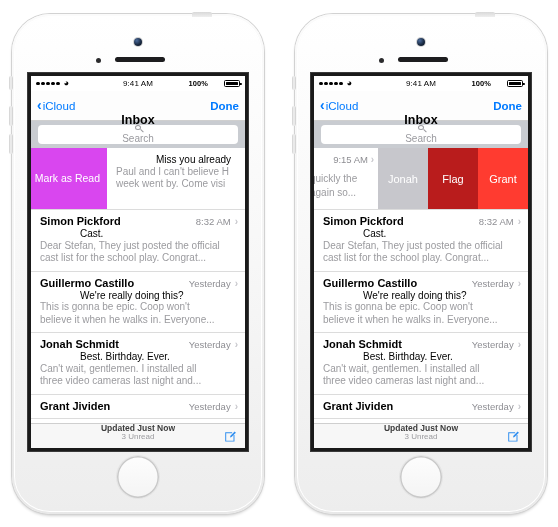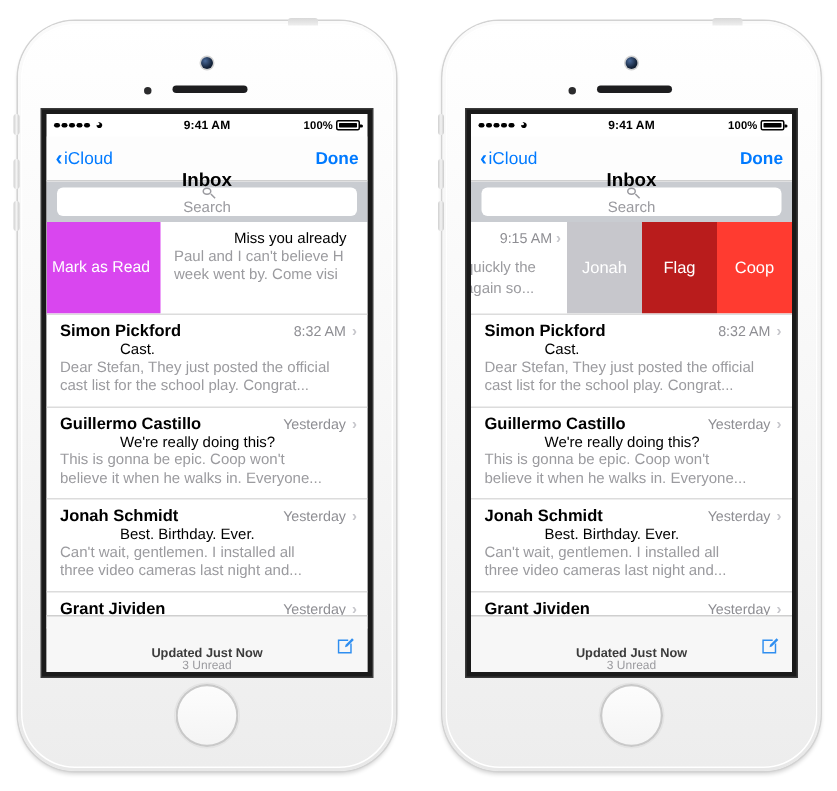--- a/index.html
+++ b/index.html
@@ -58,22 +58,22 @@
     box-shadow: 0 0 0 3px #1a1a1a, 0 0 0 4px #3a3a3a;
   }
 
   
   .statusbar { height:15px; display:flex; align-items:center; padding:0 5px;
                font-size:8px; color:#000; font-weight:bold; letter-spacing:.1px; }
   .sb-left { display:flex; align-items:center; gap:2px; flex:1; }
   .dots { display:flex; gap:1.5px; align-items:center; }
   .dot { width:3.5px; height:3.5px; border-radius:50%; background:#000; }
   .wifi { font-size:9px; line-height:1; margin-left:2px; }
-  .sb-time { flex:0 0 auto; font-size:8px; font-weight:bold; }
-  .sb-right { flex:1; display:flex; align-items:center; justify-content:flex-end; gap:2px; }
+  .sb-time { flex:0 0 auto; font-size:8px; font-weight:normal; }
+  .sb-right { flex:1; display:flex; align-items:center; justify-content:flex-end; gap:16px; }
   .sb-pct { font-size:7.5px; font-weight:bold; }
   .battery { width:16px; height:7px; border:1px solid #000; border-radius:1.5px;
              position:relative; padding:1px; }
   .battery::after { content:""; position:absolute; right:-2.5px; top:1.8px;
                     width:1.5px; height:2.5px; background:#000; border-radius:0 1px 1px 0; }
   .batt-fill { height:100%; background:#000; border-radius:.5px; }
 
   
   .navbar { height:30px; display:flex; align-items:center; padding:0 6px;
             border-bottom:1px solid #cfcfcf; background:#fdfdfd; position:relative; }
@@ -119,23 +119,23 @@
   .partial .p-chev { color:#c7c7cc; font-size:10px; font-weight:bold; }
   .partial .p-prev { font-size:10px; color:#9b9b9f; line-height:12.5px; margin-top:8px;
                      margin-left:-4px; white-space:nowrap; }
   .act { flex:1; display:flex; align-items:center; justify-content:center;
          color:#fff; font-size:11px; cursor:pointer; }
   .act-more { background:#c7c7cc; }
   .act-flag { background:#b91c1c; }
   .act-trash{ background:#ff3b30; }
 
   
-  .toolbar { position:absolute; left:0; right:0; bottom:0; height:38px;
+  .toolbar { position:absolute; left:0; right:0; bottom:0; height:25px;
              background:#f7f7f7; border-top:1px solid #cfcfcf;
-             display:flex; align-items:flex-end; justify-content:center; }
+             display:flex; align-items:flex-start; justify-content:center; }
   .tb-text { text-align:center; line-height:1.05; }
   .tb-main { font-size:8.5px; font-weight:bold; color:#3c3c3c; }
   .tb-sub  { font-size:8px; color:#9b9b9f; }
   .compose { position:absolute; right:8px; top:50%; transform:translateY(-50%);
              width:13px; height:13px; cursor:pointer; }
   .compose svg { display:block; }
 </style>
 </head>
 <body>
 
@@ -322,21 +322,21 @@
           <div class="partial">
             <div class="p-time">
               <span>9:15 AM</span>
               <span class="p-chev">›</span>
             </div>
             <div class="p-prev">quickly the</div>
             <div class="p-prev" style="margin-top:1px">again so...</div>
           </div>
           <div class="act act-more">Jonah</div>
           <div class="act act-flag">Flag</div>
-          <div class="act act-trash">Coop</div>
+          <div class="act act-trash">Grant</div>
         </div>
 
         <div class="row">
           <div class="row-head">
             <span class="sender">Simon Pickford</span>
             <span class="time">8:32 AM</span>
             <span class="chev">›</span>
           </div>
           <div class="subject">Cast.</div>
           <div class="preview">

